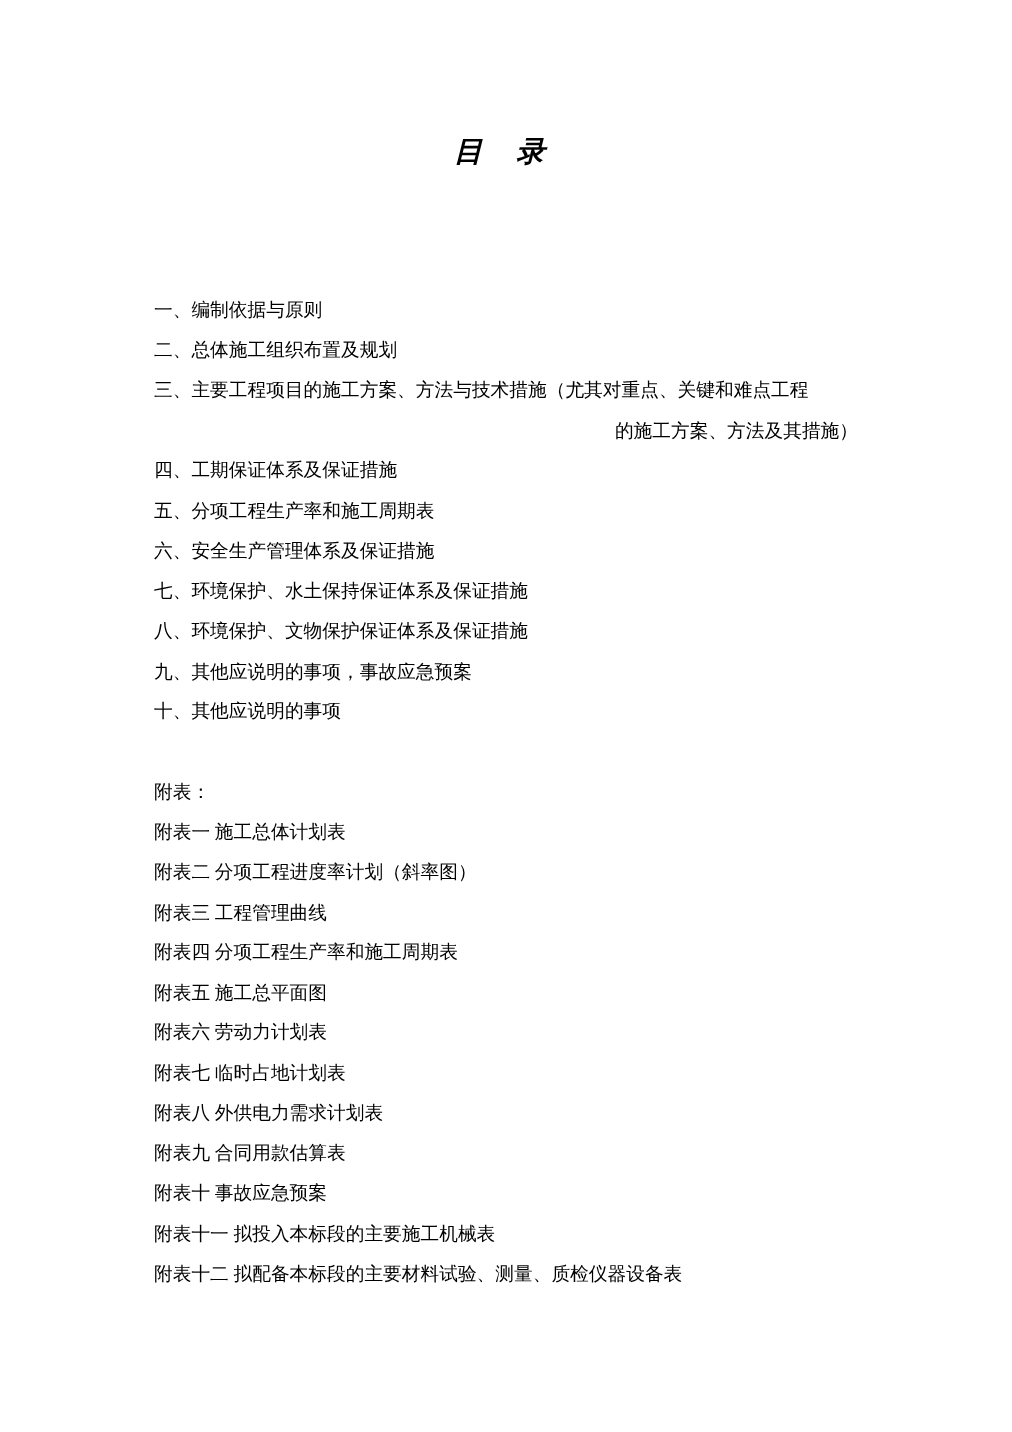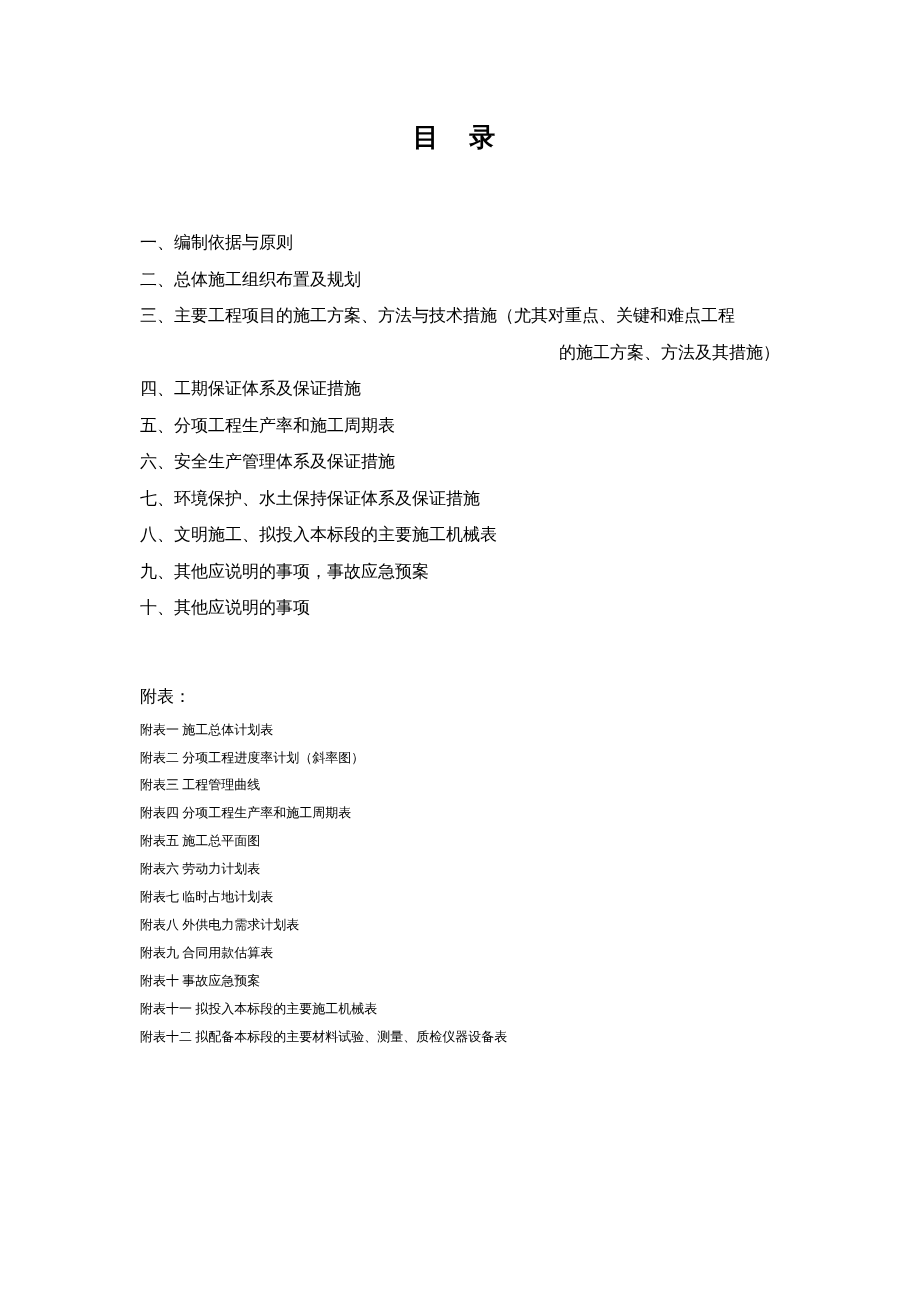--- a/index.html
+++ b/index.html
@@ -13,58 +13,58 @@
       background: #ffffff;
       font-family: "SimSun", "宋体", serif;
       color: #000000;
       padding: 120px 140px 0 140px;
     }
     .title {
       text-align: center;
       font-size: 26px;
       font-weight: bold;
       letter-spacing: 12px;
-      margin-bottom: 70px;
+      margin-bottom: 109px;
+      font-style: italic;
     }
     .toc-item {
       font-size: 17px;
       line-height: 2.15;
       text-align: left;
     }
     .toc-item-continued {
       padding-left: 51px;
       text-align: right;
     }
     .section-gap {
       height: 36px;
     }
     .appendix-header {
       font-size: 17px;
       line-height: 2.15;
-      margin-top: 16px;
     }
     .appendix-item {
-      font-size: 13px;
+      font-size: 17px;
       line-height: 2.15;
     }
   </style>
 </head>
 <body>
 
 <div class="title">目  录</div>
 
 <div class="toc-item">一、编制依据与原则</div>
 <div class="toc-item">二、总体施工组织布置及规划</div>
 <div class="toc-item">三、主要工程项目的施工方案、方法与技术措施（尤其对重点、关键和难点工程</div>
 <div class="toc-item toc-item-continued">的施工方案、方法及其措施）</div>
 <div class="toc-item">四、工期保证体系及保证措施</div>
 <div class="toc-item">五、分项工程生产率和施工周期表</div>
 <div class="toc-item">六、安全生产管理体系及保证措施</div>
 <div class="toc-item">七、环境保护、水土保持保证体系及保证措施</div>
-<div class="toc-item">八、文明施工、拟投入本标段的主要施工机械表</div>
+<div class="toc-item">八、环境保护、文物保护保证体系及保证措施</div>
 <div class="toc-item">九、其他应说明的事项，事故应急预案</div>
 <div class="toc-item">十、其他应说明的事项</div>
 
 <div class="section-gap"></div>
 
 <div class="appendix-header">附表：</div>
 <div class="appendix-item">附表一  施工总体计划表</div>
 <div class="appendix-item">附表二  分项工程进度率计划（斜率图）</div>
 <div class="appendix-item">附表三 工程管理曲线</div>
 <div class="appendix-item">附表四  分项工程生产率和施工周期表</div>

